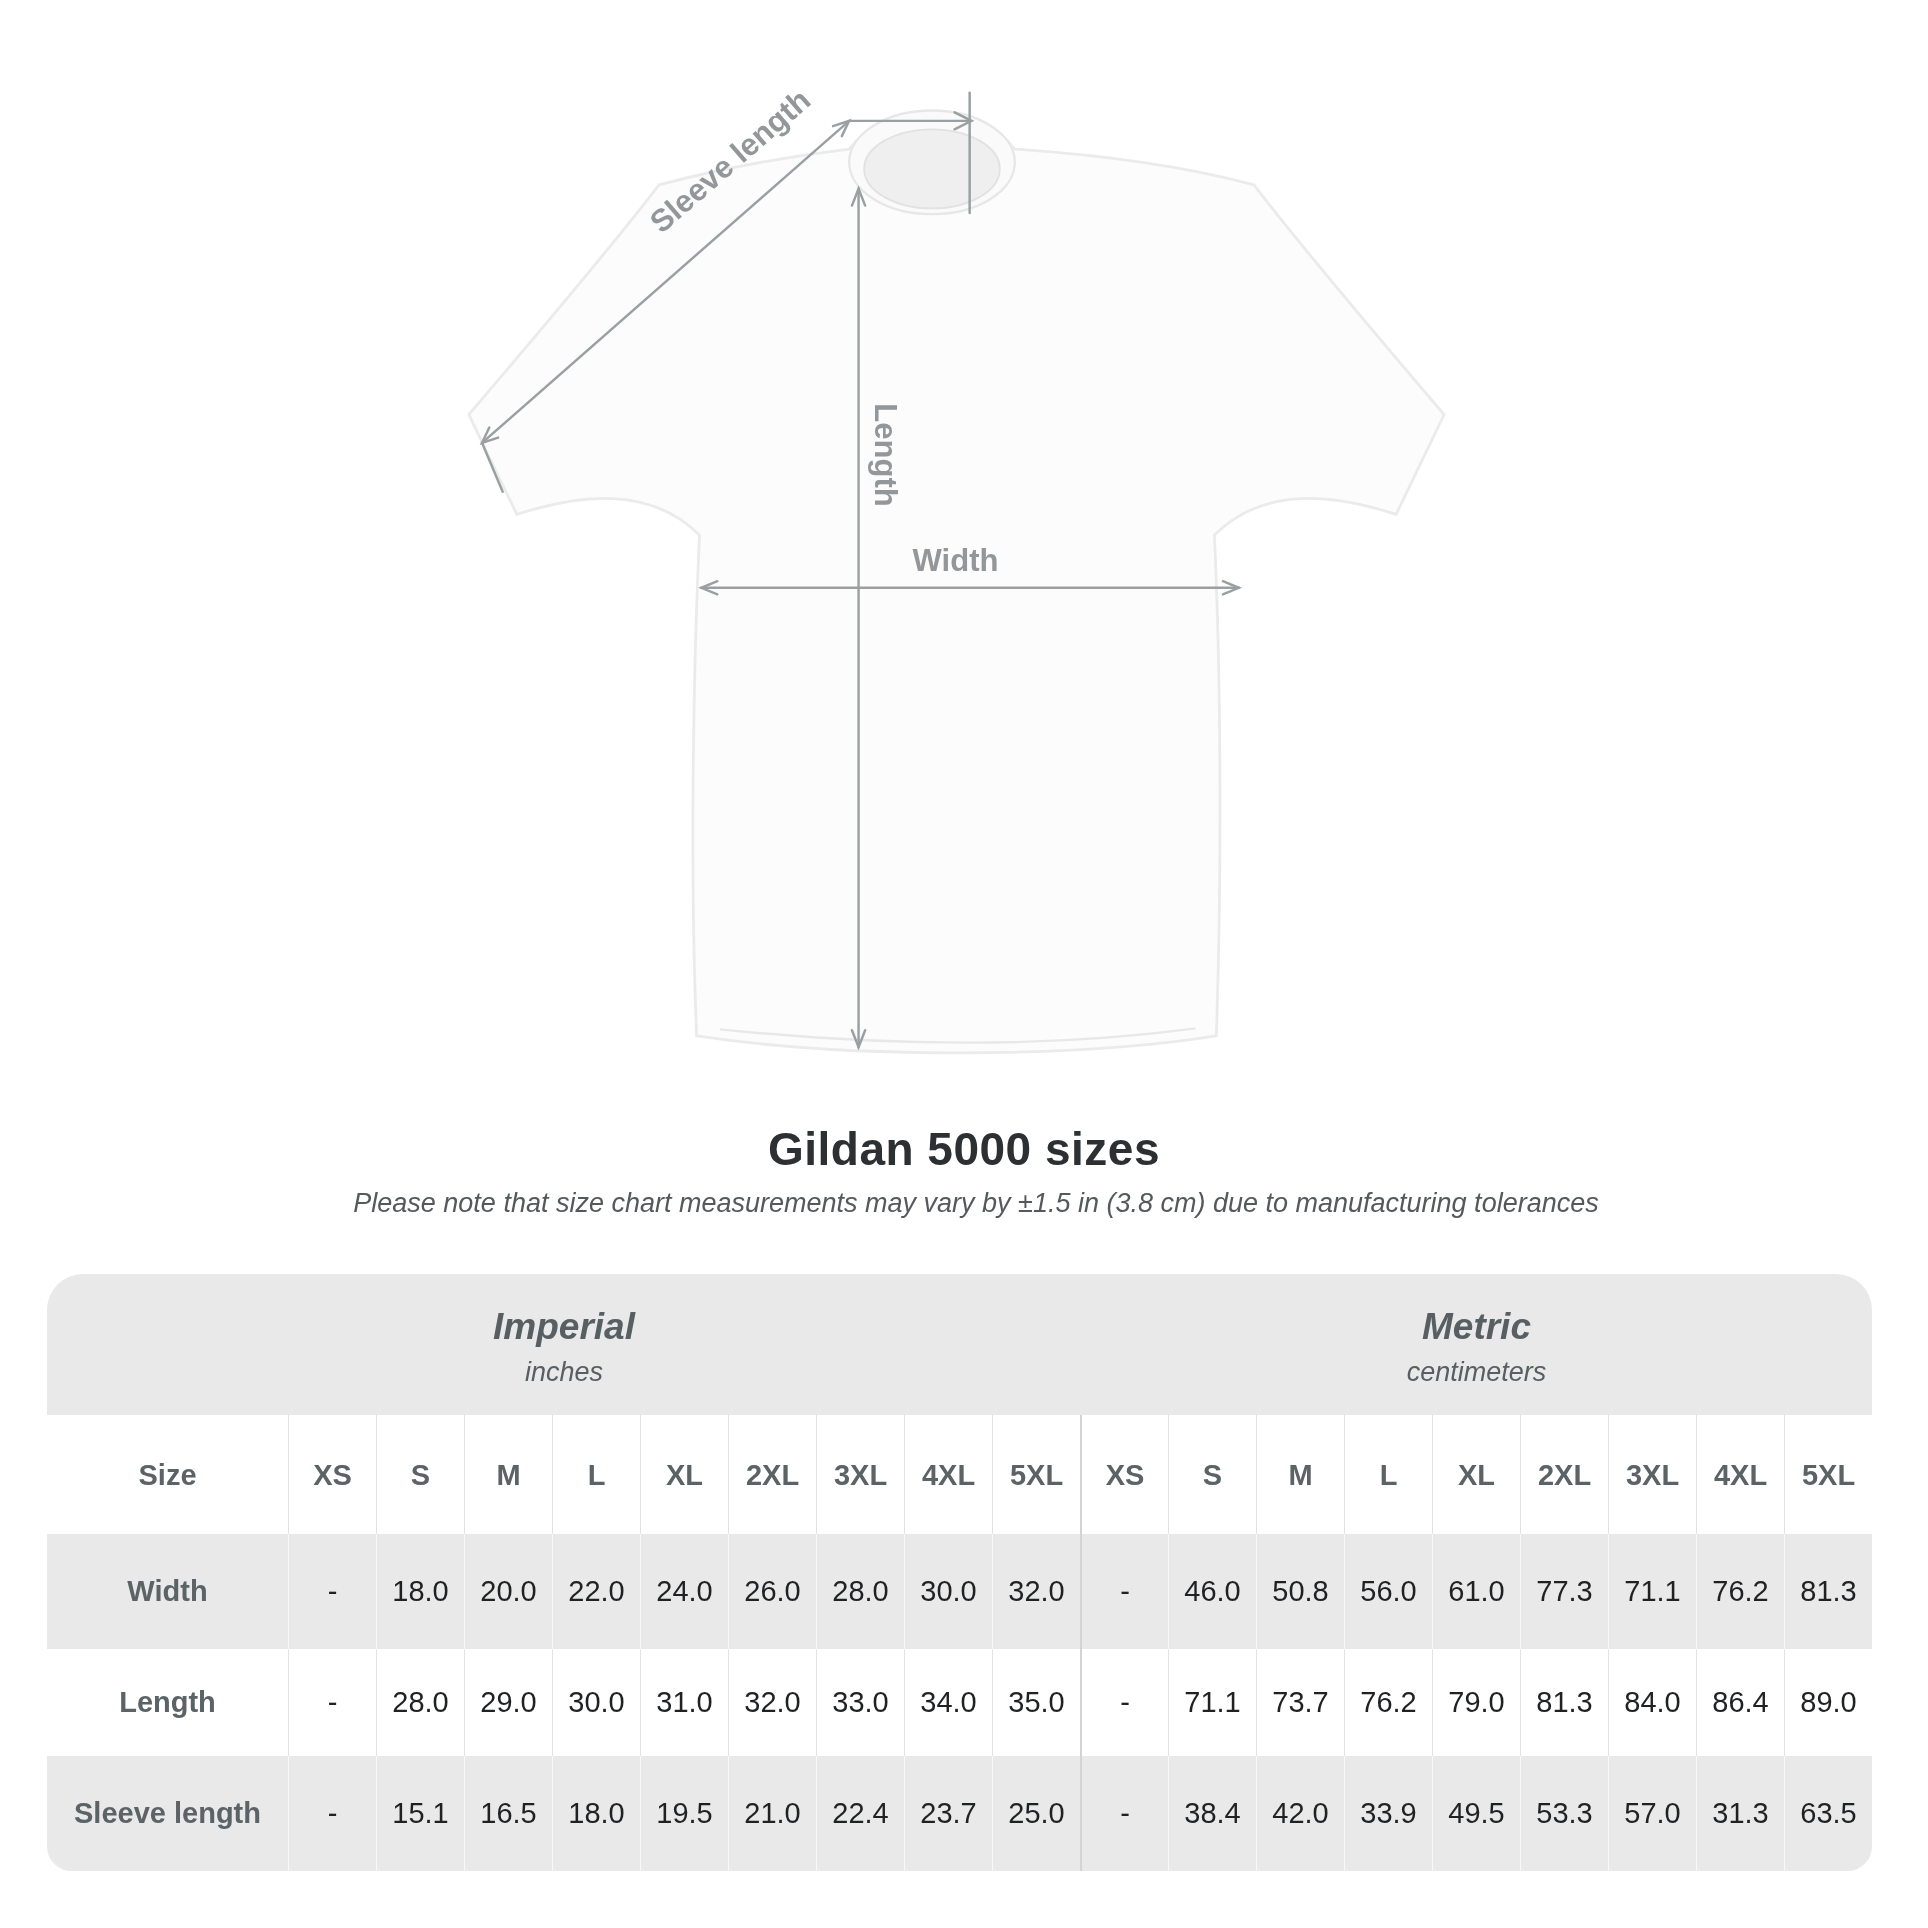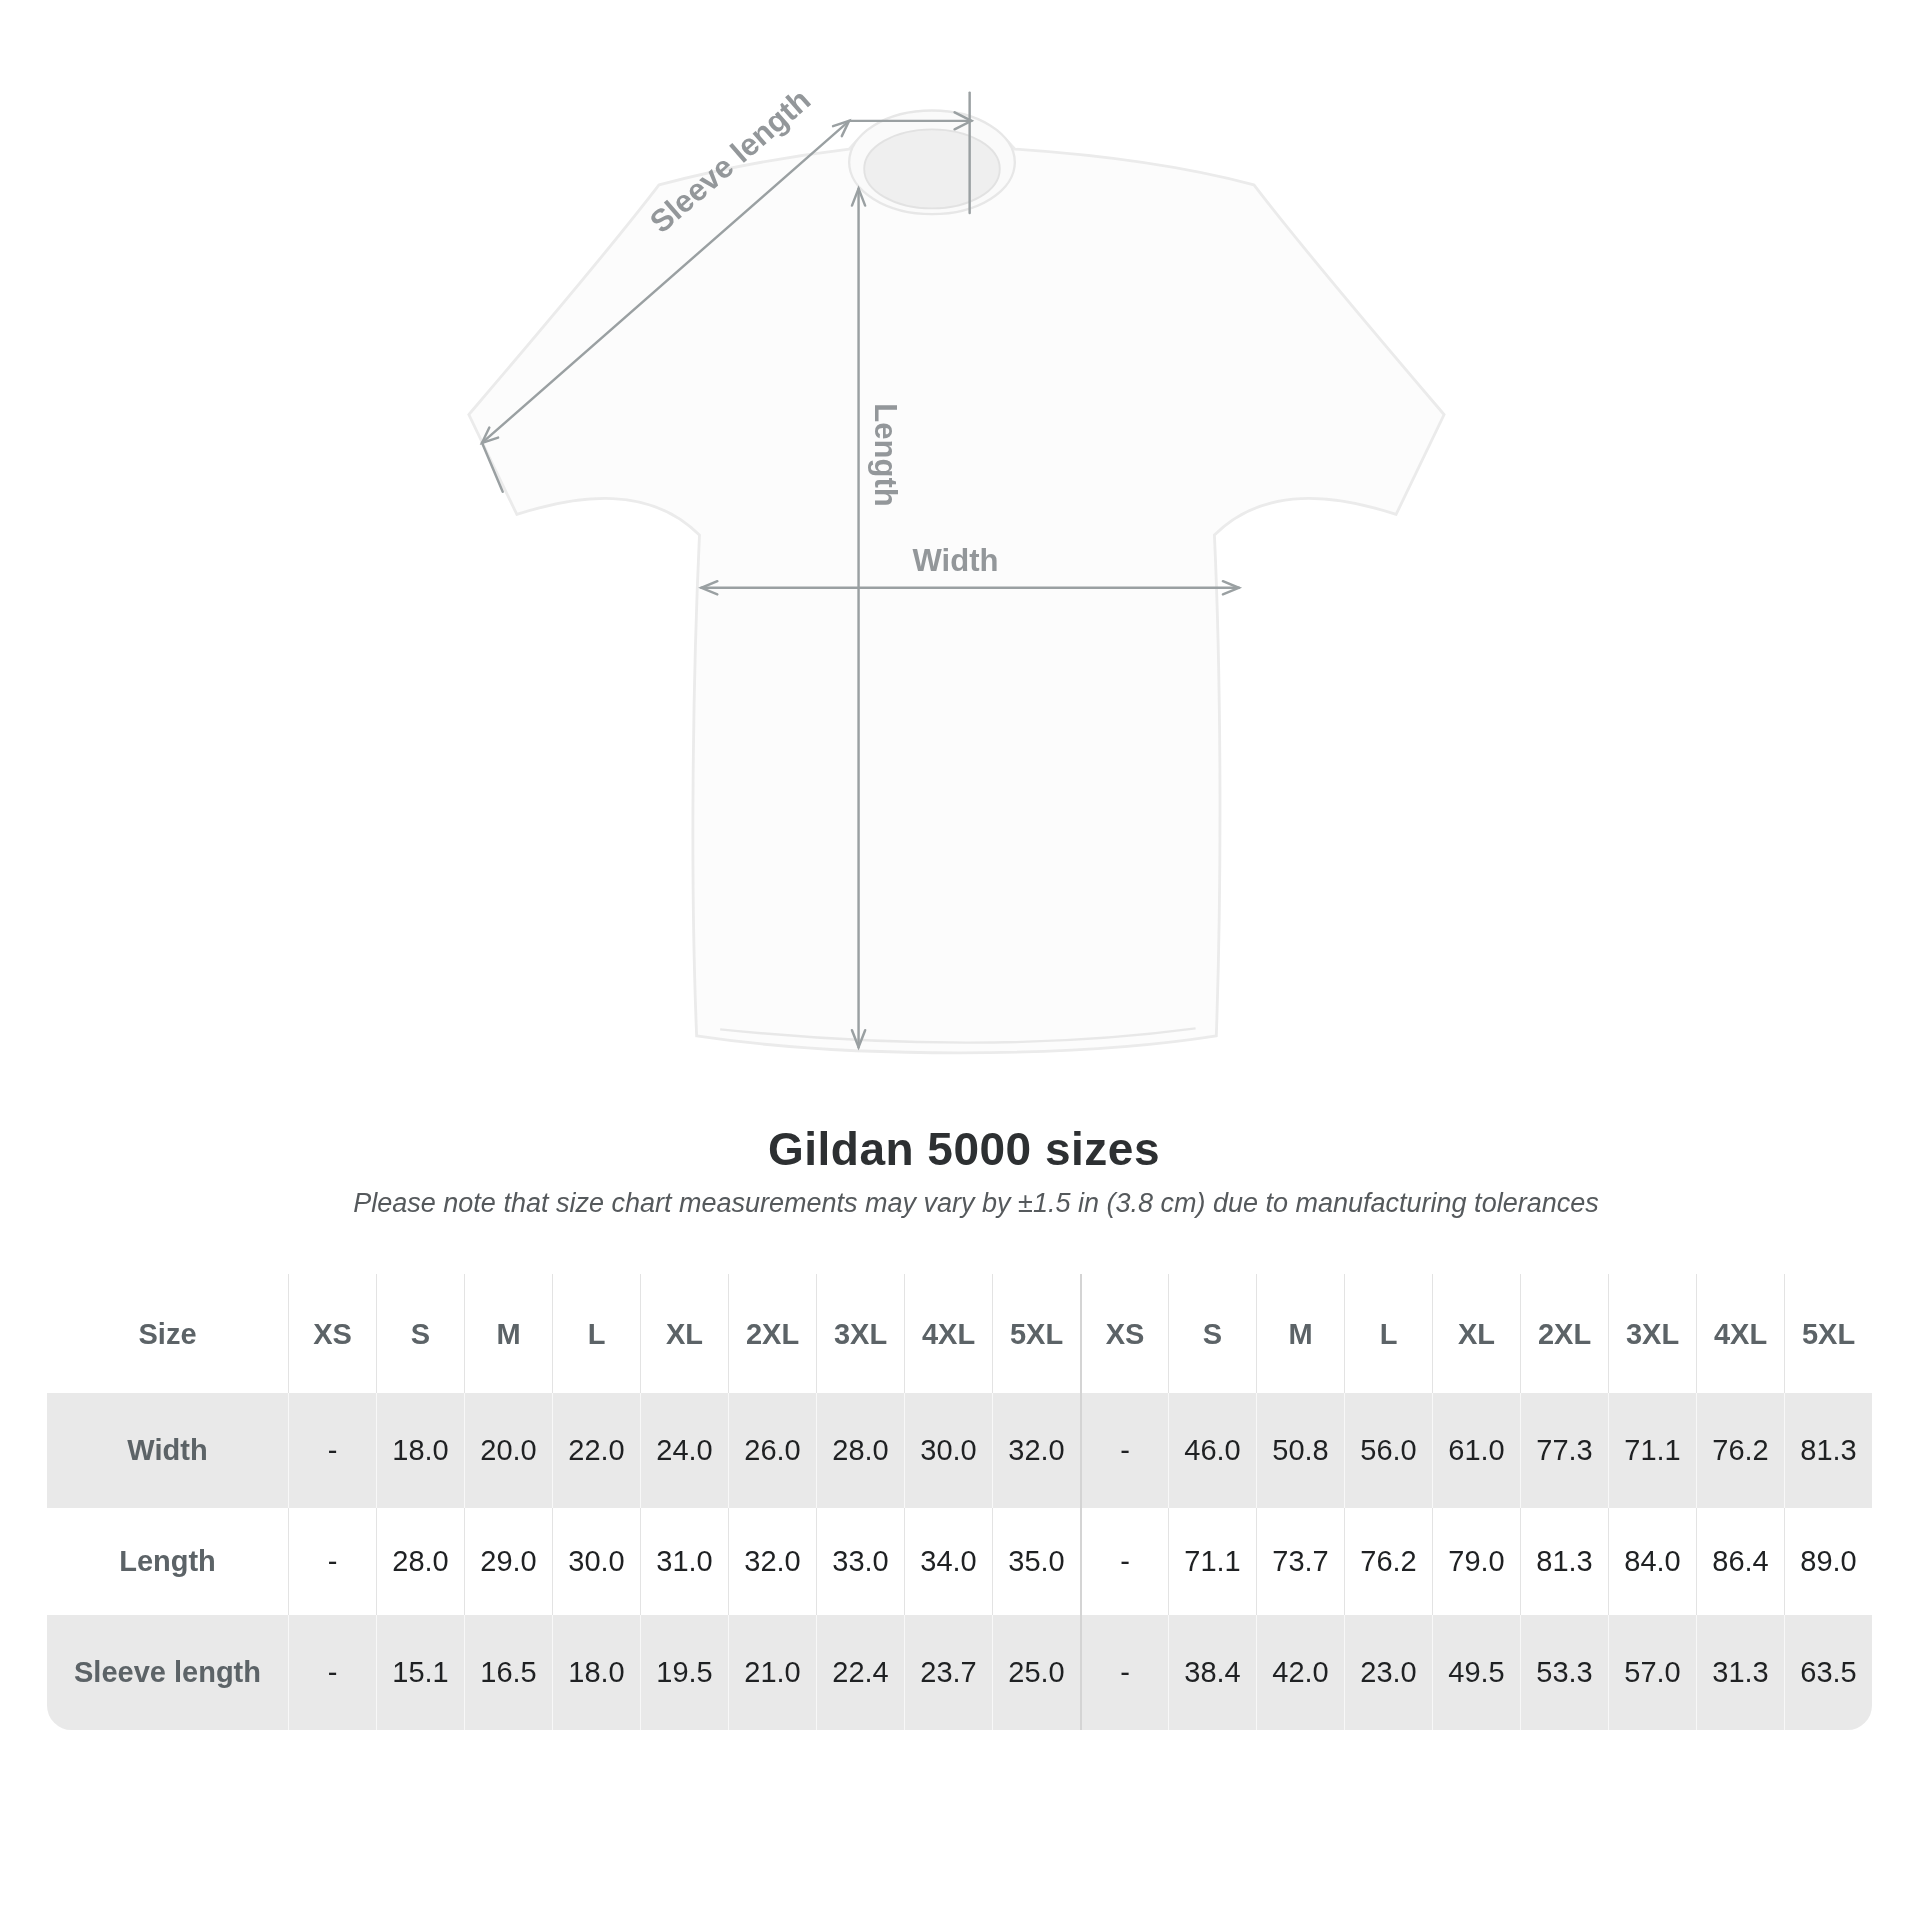--- a/index.html
+++ b/index.html
@@ -85,20 +85,30 @@
 
   <text x="775" y="182" transform="rotate(-41 775 170)" text-anchor="middle" font-size="33" font-weight="700" fill="#93979a">Sleeve length</text>
   <text x="940" y="494" transform="rotate(90 940 483)" text-anchor="middle" font-size="33" font-weight="700" fill="#93979a">Length</text>
   <text x="1015" y="606" text-anchor="middle" font-size="33" font-weight="700" fill="#93979a">Width</text>
 </svg>
 
 <div class="title">Gildan 5000 sizes</div>
 <div class="subtitle">Please note that size chart measurements may vary by ±1.5 in (3.8 cm) due to manufacturing tolerances</div>
 
 <div class="size-table">
+  <div class="band">
+    <div class="band-sec">
+      <div class="band-title">Imperial</div>
+      <div class="band-unit">inches</div>
+    </div>
+    <div class="band-sec">
+      <div class="band-title">Metric</div>
+      <div class="band-unit">centimeters</div>
+    </div>
+  </div>
   <div id="grid">
       <div class="row row-size">
         <div class="cell lbl">Size</div>
         <div class="cell hd sep">XS</div>
         <div class="cell hd sep">S</div>
         <div class="cell hd sep">M</div>
         <div class="cell hd sep">L</div>
         <div class="cell hd sep">XL</div>
         <div class="cell hd sep">2XL</div>
         <div class="cell hd sep">3XL</div>
@@ -163,21 +173,21 @@
         <div class="cell sep">16.5</div>
         <div class="cell sep">18.0</div>
         <div class="cell sep">19.5</div>
         <div class="cell sep">21.0</div>
         <div class="cell sep">22.4</div>
         <div class="cell sep">23.7</div>
         <div class="cell sep">25.0</div>
         <div class="cell secdiv">-</div>
         <div class="cell sep">38.4</div>
         <div class="cell sep">42.0</div>
-        <div class="cell sep">23.0</div>
+        <div class="cell sep">33.9</div>
         <div class="cell sep">49.5</div>
         <div class="cell sep">53.3</div>
         <div class="cell sep">57.0</div>
         <div class="cell sep">31.3</div>
         <div class="cell sep">63.5</div>
       </div>
     </div>
 </div>
 
 

